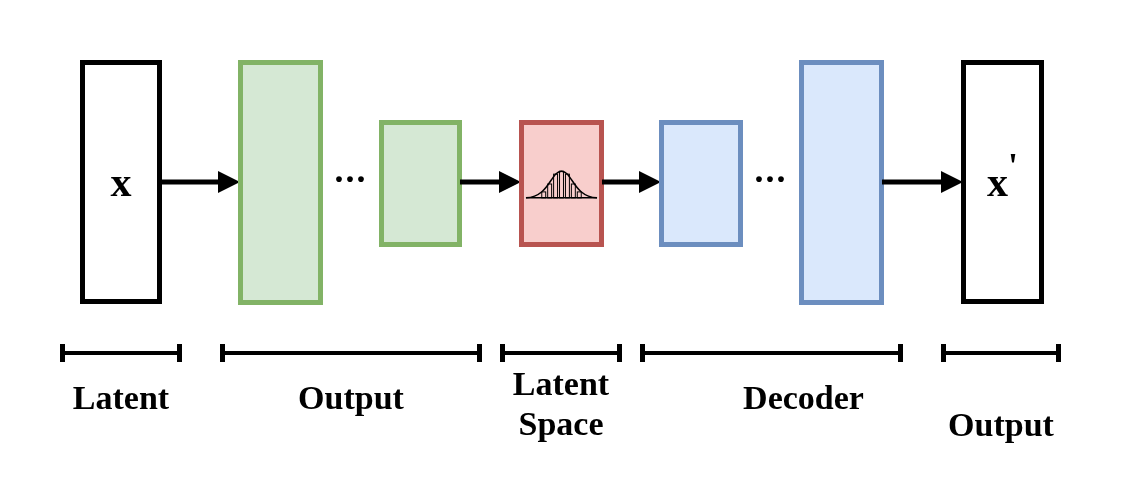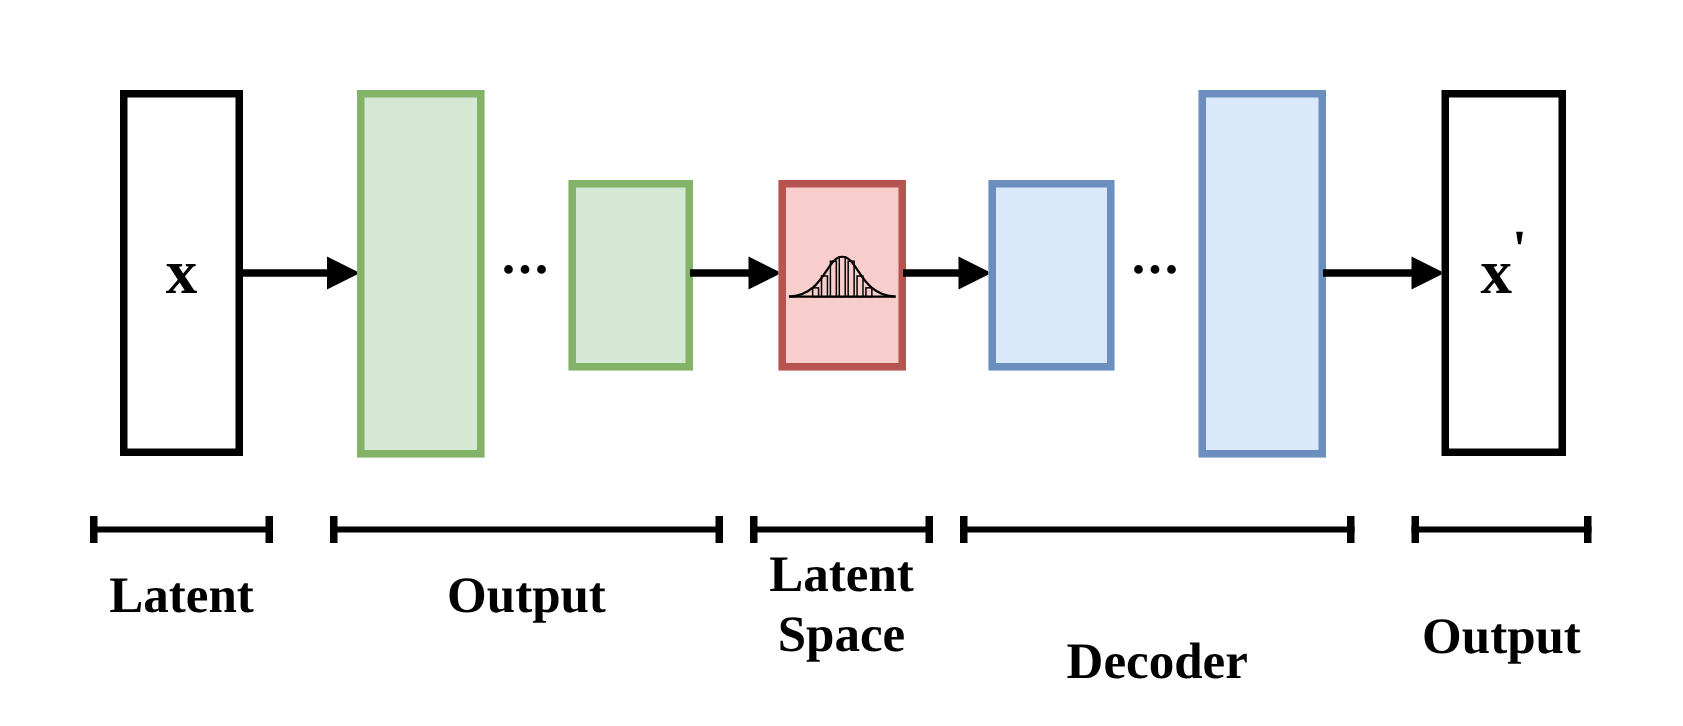--- a/index.html
+++ b/index.html
@@ -168,16 +168,16 @@
     <div class="bracket-line"></div>
   </div>
   <div class="bracket" style="left:941px; width:120px;">
     <div class="bracket-line"></div>
   </div>
 
   <div class="section-label" style="left:60px; width:122px;">Latent</div>
   <div class="section-label" style="left:220px; width:262px;">Output</div>
   <div class="section-label two-line" style="left:480px; width:162px;">Latent
 Space</div>
-  <div class="section-label" style="left:640px; width:263px;margin-top:44px;">Decoder</div>
+  <div class="section-label" style="left:672px; width:263px;">Decoder</div>
   <div class="section-label" style="left:941px; width:120px;margin-top:27px;">Output</div>
 
 </div>
 
 </body></html>

